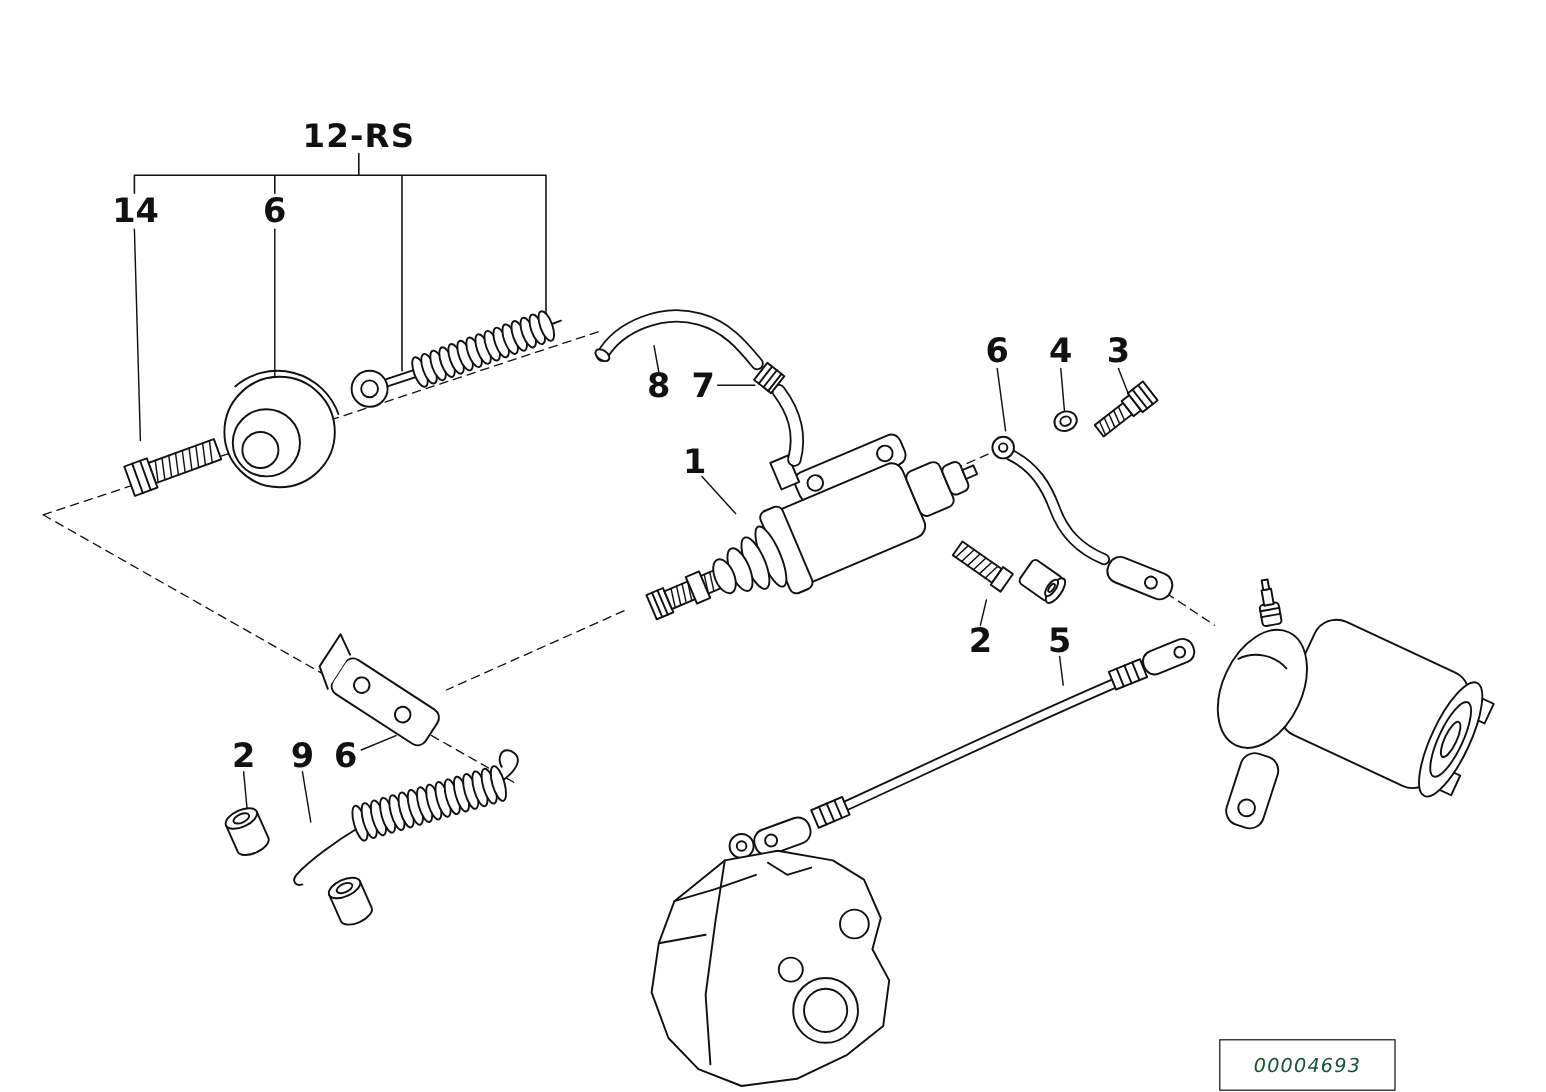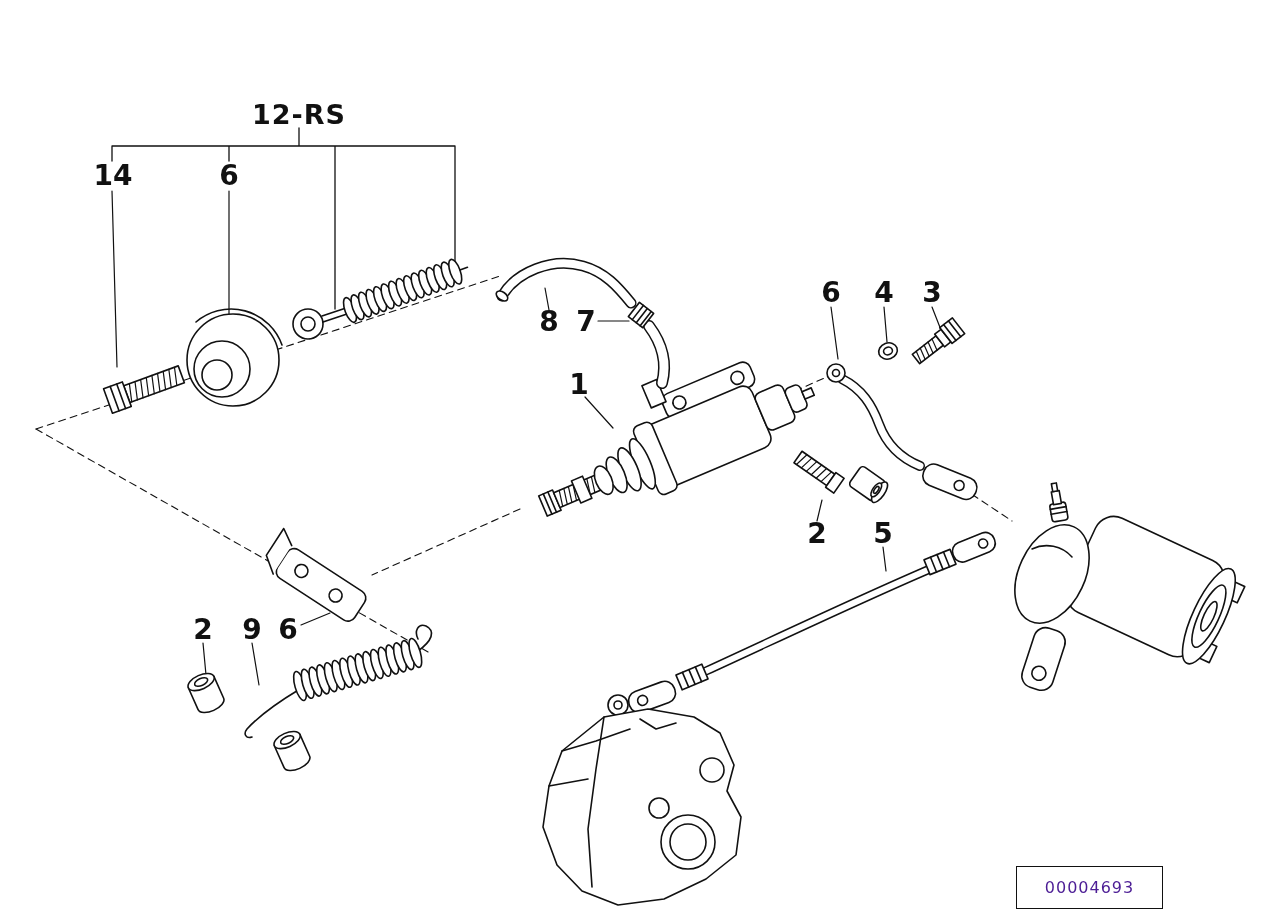--- a/index.html
+++ b/index.html
@@ -4,22 +4,22 @@
 <style>
   html,body{margin:0;padding:0;background:#fff;}
   .page{position:relative;width:1288px;height:910px;background:#ffffff;overflow:hidden;
         font-family:"DejaVu Sans",sans-serif;margin-top:29px;}
   .art{position:absolute;left:0;top:0;}
   .callout{position:absolute;transform:translate(-50%,-50%);font-weight:bold;
            font-size:28px;color:#111;white-space:nowrap;line-height:1;}
   .callout.big{font-size:27px;letter-spacing:1px;}
   .figbox{position:absolute;left:1016px;top:837px;width:147px;height:43px;
           border:1.5px solid #111;box-sizing:border-box;display:flex;
-          align-items:center;justify-content:center;font-size:16px;color:#4c1d95;
-          letter-spacing:1px;}
+          align-items:center;justify-content:center;font-size:16px;color:#14532d;
+          letter-spacing:1px;font-style:italic;}
 </style>
 </head>
 <body>
 
 <div class="page">
 
   <svg class="art" width="1288" height="910" viewBox="0 0 1288 910">
     <g fill="none" stroke="#111" stroke-width="1.6" stroke-linecap="round" stroke-linejoin="round">
 
       <g stroke-width="1.1" stroke-dasharray="7 5">

